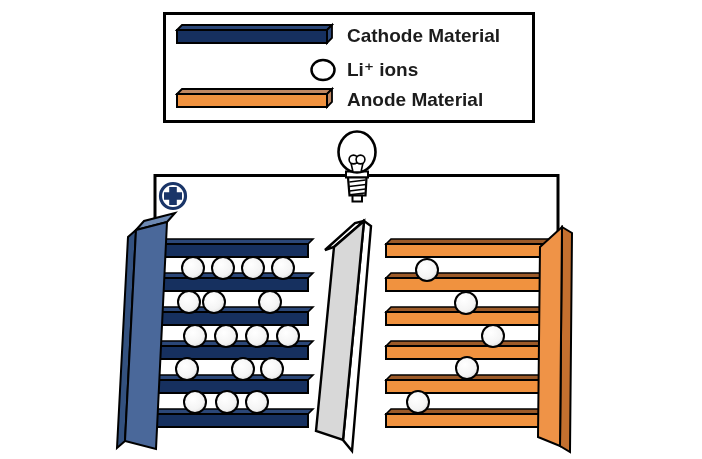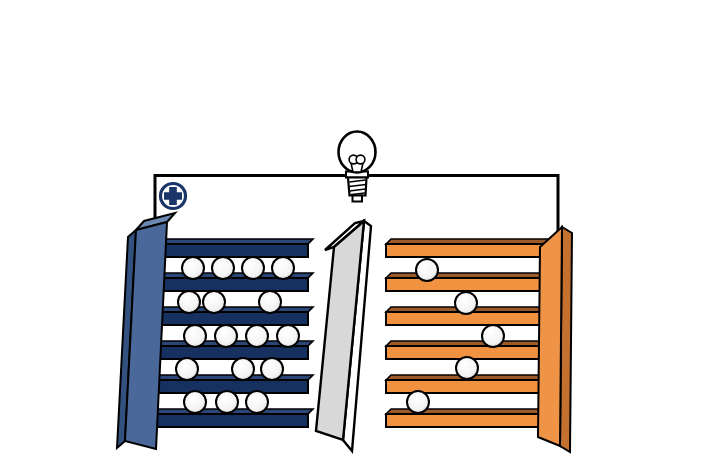--- a/index.html
+++ b/index.html
@@ -122,14 +122,34 @@
     </g>
     <g id="anode-ions">
         <circle cx="427" cy="270" r="11" fill="url(#ionGrad)" stroke="#000" stroke-width="2"></circle>
         <circle cx="466" cy="303" r="11" fill="url(#ionGrad)" stroke="#000" stroke-width="2"></circle>
         <circle cx="493" cy="336" r="11" fill="url(#ionGrad)" stroke="#000" stroke-width="2"></circle>
         <circle cx="467" cy="368" r="11" fill="url(#ionGrad)" stroke="#000" stroke-width="2"></circle>
         <circle cx="418" cy="402" r="11" fill="url(#ionGrad)" stroke="#000" stroke-width="2"></circle>
       </g>
   </svg>
 
+  <div class="legend">
+    <svg width="170" height="24" style="left:9px;top:7px">
+      <polygon points="2,8 7,3 157,3 152,8" fill="#2b4778" stroke="#000" stroke-width="1.8"></polygon>
+      <polygon points="152,8 157,3 157,16 152,21" fill="#2b4778" stroke="#000" stroke-width="1.8"></polygon>
+      <rect x="2" y="8" width="150" height="13" fill="#16305f" stroke="#000" stroke-width="2"></rect>
+    </svg>
+    <div class="legend-label" style="top:11px">Cathode Material</div>
+
+    <svg width="30" height="24" style="left:143px;top:43px">
+      <ellipse cx="14" cy="12" rx="11.5" ry="10" fill="#fff" stroke="#000" stroke-width="2.5"></ellipse>
+    </svg>
+    <div class="legend-label" style="top:45px">Li⁺ ions</div>
+
+    <svg width="170" height="24" style="left:9px;top:71px">
+      <polygon points="2,8 7,3 157,3 152,8" fill="#c08862" stroke="#000" stroke-width="1.8"></polygon>
+      <polygon points="152,8 157,3 157,16 152,21" fill="#c08862" stroke="#000" stroke-width="1.8"></polygon>
+      <rect x="2" y="8" width="150" height="13" fill="#f0923f" stroke="#000" stroke-width="2"></rect>
+    </svg>
+    <div class="legend-label" style="top:75px">Anode Material</div>
+  </div>
 
 </div>
 
 </body></html>

